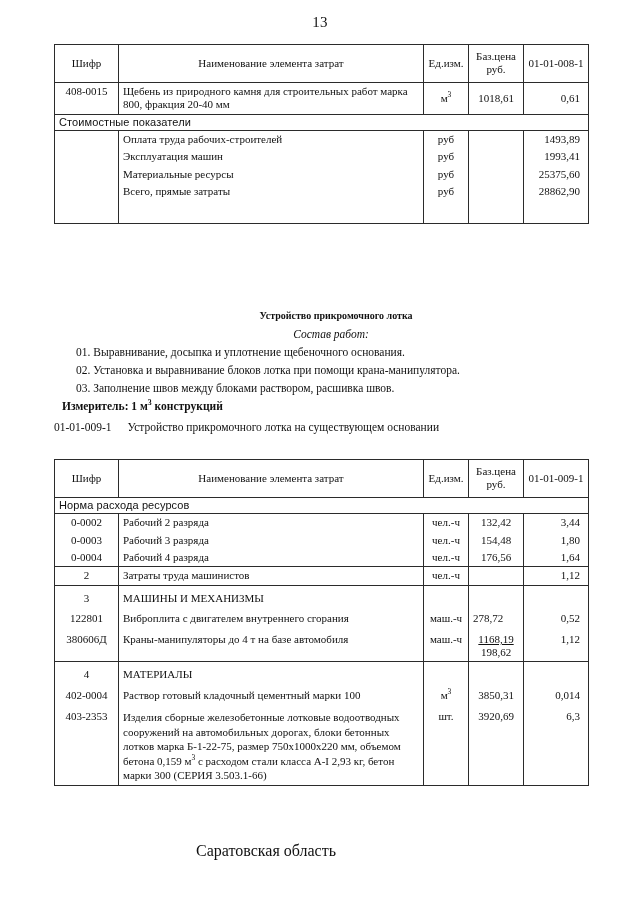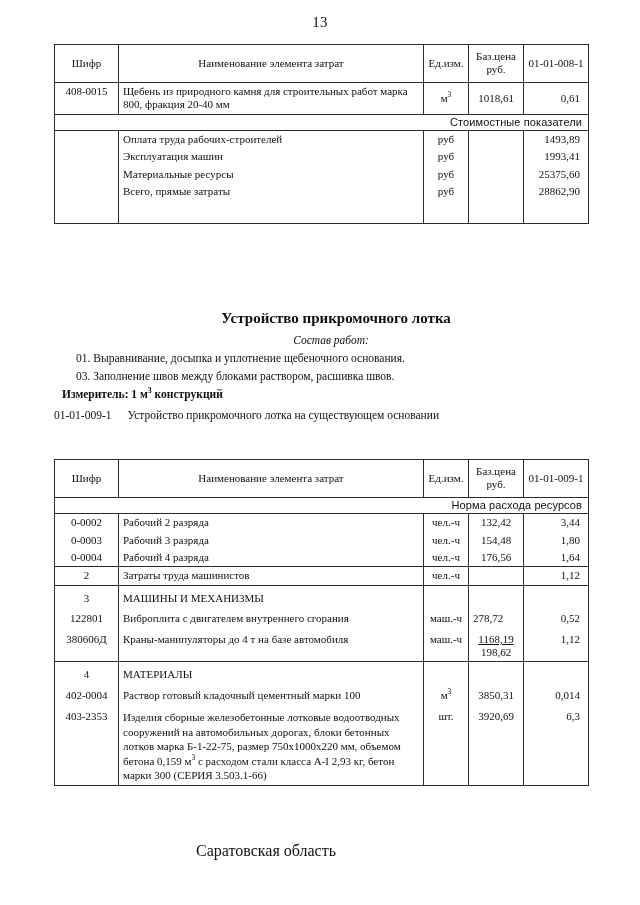--- a/index.html
+++ b/index.html
@@ -50,21 +50,20 @@
     padding-bottom: 5px !important;
   }
   .c-code   { text-align: center; }
   .c-name   { text-align: left; }
   .c-unit   { text-align: center; }
   .c-price  { text-align: right; padding-right: 8px !important; }
   .c-val    { text-align: right; padding-right: 8px !important; }
   .bold     { font-weight: bold; }
   .mid      { vertical-align: middle !important; }
   .band {
-    text-align: right;
     font-family: "Liberation Sans", "DejaVu Sans", sans-serif;
     font-size: 8.5px;
     padding: 1px 6px 1px 4px !important;
     letter-spacing: 0.1px;
   }
   .nb-top    { border-top: none !important; }
   .nb-bottom { border-bottom: none !important; margin-top: 43px; }
   .nb-tb     { border-top: none !important; border-bottom: none !important; }
   .underlined { text-decoration: underline; }
   .stack-line { display:block; }
@@ -87,21 +86,21 @@
     font-size: 11.5px;
   }
   .tbl-label {
     font-weight: bold;
     font-size: 11.5px;
     margin-left: 3px;
   }
   .work-title {
     font-weight: bold;
     text-align: center;
-    font-size: 15px;
+    font-size: 10px;
     margin-top: 8px;
     padding-left: 30px;
   }
   .sostav {
     text-align: center;
     font-style: italic;
     font-size: 11.5px;
     margin-top: 7px;
     padding-left: 20px;
   }
@@ -226,20 +225,21 @@
         </tr>
       </tbody>
     </table>
   </div>
 
   <div id="mid-block">
     <div class="work-title">Устройство прикромочного лотка</div>
     <div class="sostav">Состав работ:</div>
     <ol class="works">
       <li>01. Выравнивание, досыпка и уплотнение щебеночного основания.</li>
+      <li>02. Установка и выравнивание блоков лотка при помощи крана-манипулятора.</li>
       <li>03. Заполнение швов между блоками раствором, расшивка швов.</li>
     </ol>
     <div class="izmeritel"><span>Измеритель: 1 м</span><sup>3</sup><span> конструкций</span></div>
     <div class="row-caption"><span class="rc-code">01-01-009-1</span><span>Устройство прикромочного лотка на существующем основании</span></div>
   </div>
 
   <div id="table-two-wrap">
     <table class="doc-table" id="table-two">
       <colgroup>
         <col style="width:64px">

